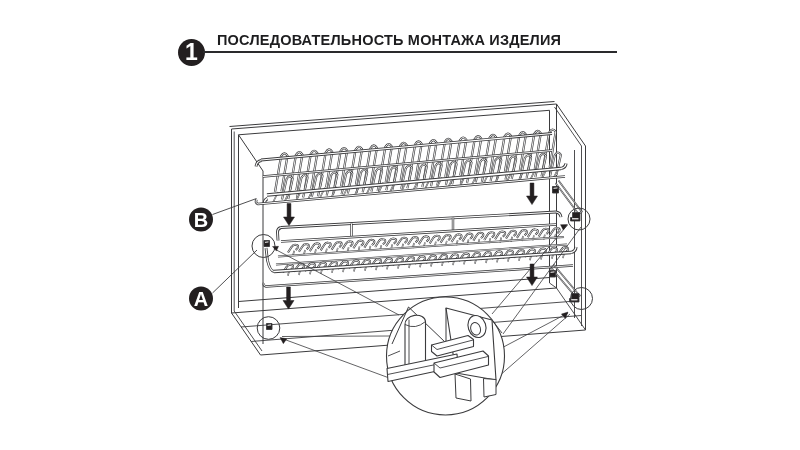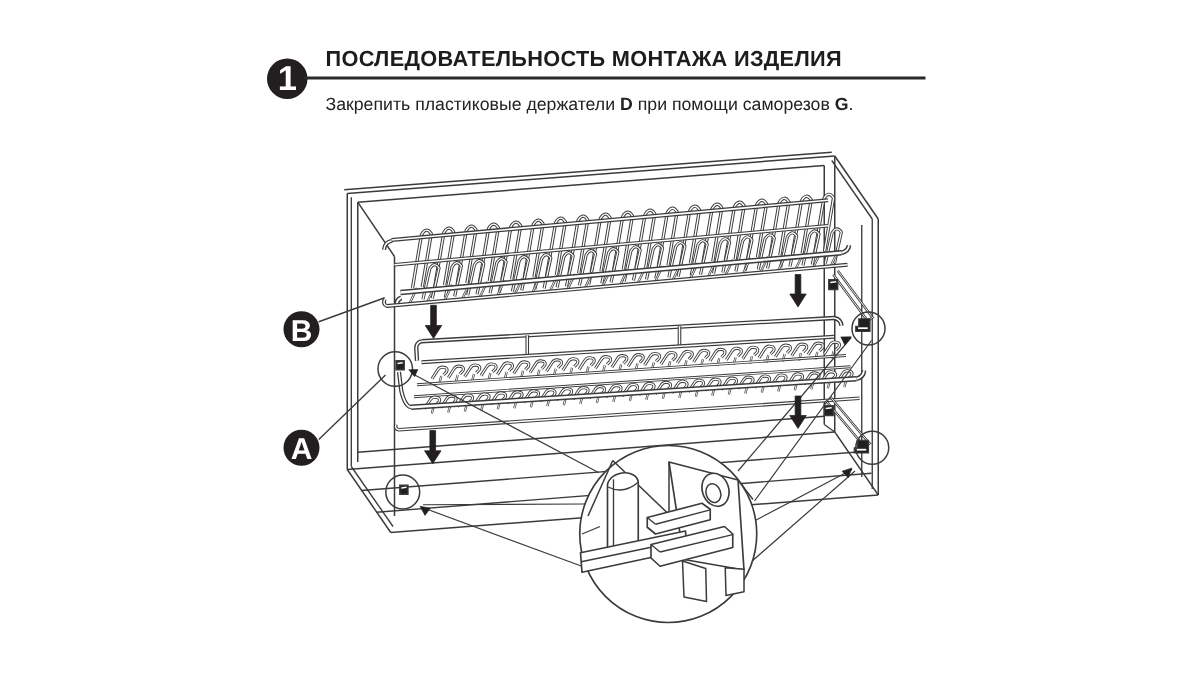--- a/index.html
+++ b/index.html
@@ -22,21 +22,20 @@
 <body>
 
 <div class="stage">
 
   <div class="step-badge">
     <span>1</span>
   </div>
   <div class="header-rule"></div>
   <div class="page-title">ПОСЛЕДОВАТЕЛЬНОСТЬ МОНТАЖА ИЗДЕЛИЯ</div>
   <div class="instructions">
-    <div id="instr-line-1"><span>Закрепить пластиковые держатели </span><b>D</b><span> при помощи саморезов </span><b>G</b><span>.</span></div>
   </div>
 
   <svg id="drawing" width="800" height="450" viewBox="0 0 800 450">
       <g>
         <line x1="229.5" y1="126.5" x2="554.5" y2="101.5" stroke="#3b3b3d" stroke-width="1"></line>
         <line x1="231.5" y1="129" x2="556.5" y2="104" stroke="#3b3b3d" stroke-width="1"></line>
         <line x1="238.5" y1="134.8" x2="549.5" y2="110.3" stroke="#3b3b3d" stroke-width="1"></line>
         <line x1="231.5" y1="129" x2="231.5" y2="313" stroke="#3b3b3d" stroke-width="1"></line>
         <line x1="234.2" y1="131.5" x2="234.2" y2="311" stroke="#3b3b3d" stroke-width="0.9"></line>
         <line x1="238.5" y1="134.8" x2="238.5" y2="308" stroke="#3b3b3d" stroke-width="1"></line>

